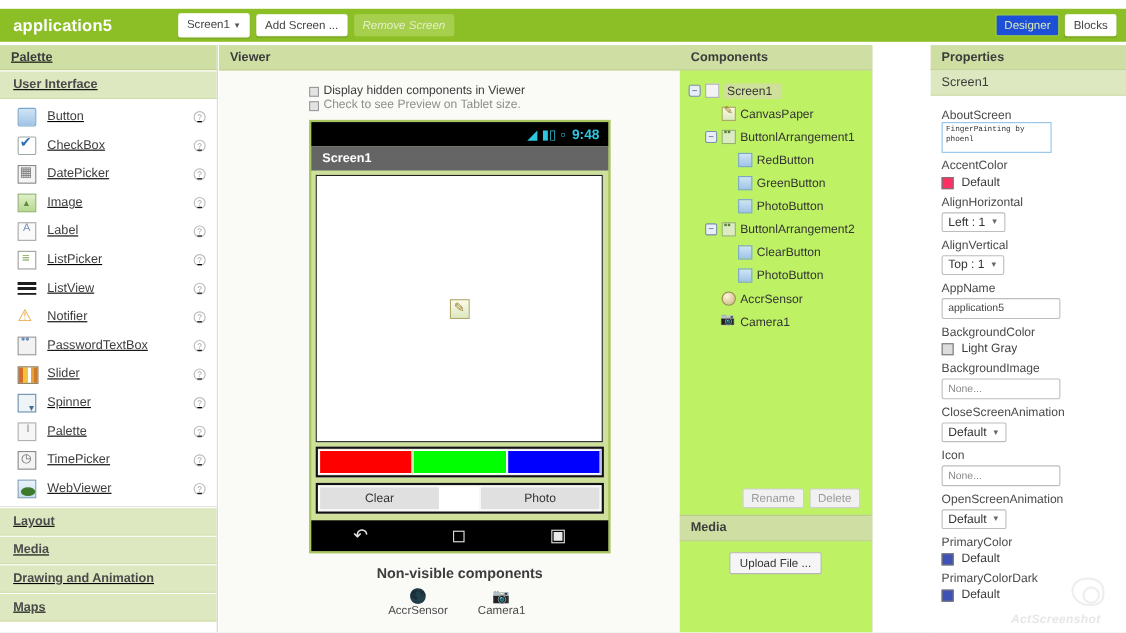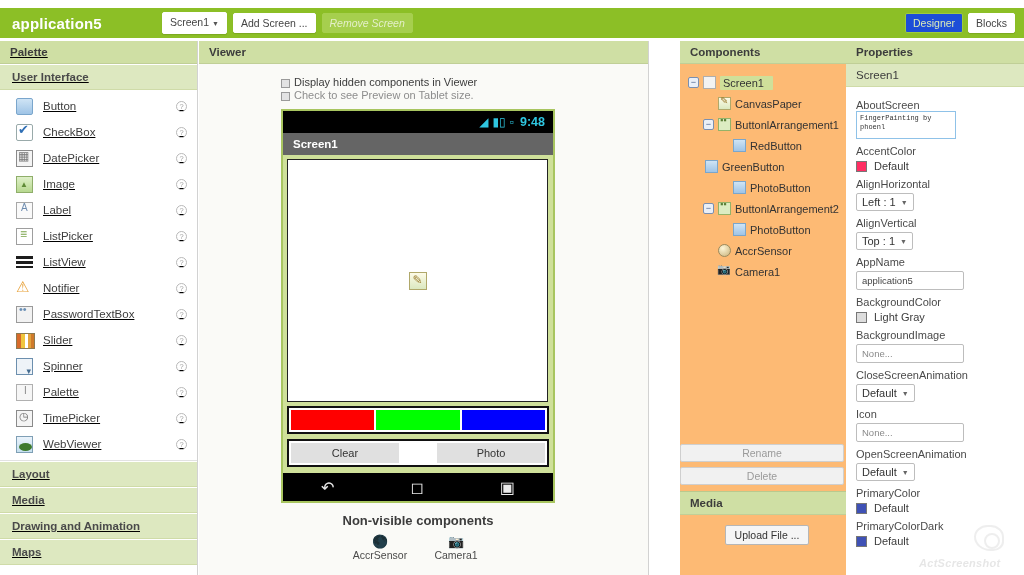--- a/index.html
+++ b/index.html
@@ -144,37 +144,37 @@
     margin-top:6px; height:28px; background:#000; display:flex;
     align-items:center; justify-content:space-around; color:#e9e9e9; font-size:16px;
   }
   .nvc-title { text-align:center; font-size:13px; font-weight:bold; color:#3c3c3c; margin-top:10px; width:274px; }
   .nvc-row { display:flex; justify-content:center; gap:14px; margin-top:6px; width:274px; }
   .nvc-item { text-align:center; width:62px; }
   .nvc-ico { font-size:13px; line-height:15px; }
   .nvc-name { font-size:10.5px; color:#4a4a4a; }
 
   
-  #components { left: 680px; width: 175px; height: 534px; border-right:1px solid #d2d2d2; background:#fdba74; }
+  #components { left: 618px; width: 175px; height: 534px; border-right:1px solid #d2d2d2; background:#bef264; }
   .tree { padding: 8px 0 0 0; height: 380px; overflow:hidden; }
   .tnode { display:flex; align-items:center; height:21px; font-size:11px; color:#333; cursor:pointer; white-space:nowrap; }
   .toggle { width:11px; height:11px; border:1px solid #7a8fb0; border-radius:2px; background:#eaeff7;
             font-size:9px; line-height:9px; text-align:center; color:#45618c; margin-right:4px; flex:0 0 11px; cursor:pointer;}
   .tico { width:13px; height:13px; margin-right:4px; flex:0 0 13px; position:relative; display:inline-block; }
   .tico.screen { background:#f3f3f3; border:1px solid #aeaeae; }
   .tico.canvas { background:linear-gradient(#fdfbe7,#dbe8c0); border:1px solid #b0a86a; }
   .tico.canvas:after{content:"✎";position:absolute;left:1px;top:-3px;font-size:10px;color:#9a7b2e;}
   .tico.btn { background:linear-gradient(#cfe4f5,#9fc4e6); border:1px solid #7aa6cc; }
   .tico.arr { background:#dcecc2; border:1px solid #94b268; }
   .tico.arr:after{content:"▪▪";position:absolute;left:1px;top:-4px;font-size:9px;color:#5a7e36;}
   .tico.sensor { background:radial-gradient(circle at 35% 30%,#fdf6d8,#c9b27a); border-radius:50%; border:1px solid #9a8a5e;}
   .tico.camera { background:transparent; }
   .tico.camera:after{content:"📷";position:absolute;left:-1px;top:-2px;font-size:11px;}
   .tnode.selected .tlabel { background:#cfe09a; padding:1px 9px 1px 3px; border-radius:1px; }
-  .tree-btns { display:flex; justify-content:flex-end; gap:5px; padding:0 10px 6px 0;flex-direction:column; }
+  .tree-btns { display:flex; justify-content:flex-end; gap:5px; padding:0 10px 6px 0; }
   .sm-btn { font-size:10.5px; color:#9a9a9a; background:#f1f1f1; border:1px solid #cfcfcf; border-radius:2px; padding:2px 7px; cursor:pointer; }
   .media-head { background:#cfdfa4; color:#3c3c3c; font-size:11.5px; font-weight:bold; padding:5px 0 5px 10px; border-top:1px solid #b9c98e; border-bottom:1px solid #c0cf97;}
   .media-body { padding:10px 0 0 0; display:flex; justify-content:center; }
   .upload-btn { font-size:10.5px; color:#333; background:#f5f5f5; border:1px solid #b6b6b6; border-radius:2px; padding:3px 9px; cursor:pointer; }
 
   
   #properties { left: 846px; width: 232px; height: 534px; background:#fff; }
   .prop-sel { background:#dde8c0; color:#3c3c3c; font-size:11.5px; padding:5px 0 5px 10px; border-bottom:1px solid #cfdba8; }
   .prop-body { padding: 6px 10px 0 10px; }
   .prop-name { font-size:11px; color:#4a4a4a; margin-top:6px; }
@@ -376,35 +376,39 @@
       </div>
       <div class="tnode" style="padding-left:23px">
         <span class="toggle">−</span>
         <span class="tico arr"></span>
         <span class="tlabel">ButtonlArrangement1</span>
       </div>
       <div class="tnode" style="padding-left:53px">
         <span class="tico btn"></span>
         <span class="tlabel">RedButton</span>
       </div>
-      <div class="tnode" style="padding-left:25px">
+      <div class="tnode" style="padding-left:53px">
         <span class="tico btn"></span>
         <span class="tlabel">GreenButton</span>
       </div>
       <div class="tnode" style="padding-left:53px">
         <span class="tico btn"></span>
         <span class="tlabel">PhotoButton</span>
       </div>
       <div class="tnode" style="padding-left:23px">
         <span class="toggle">−</span>
         <span class="tico arr"></span>
         <span class="tlabel">ButtonlArrangement2</span>
       </div>
       <div class="tnode" style="padding-left:53px">
         <span class="tico btn"></span>
+        <span class="tlabel">ClearButton</span>
+      </div>
+      <div class="tnode" style="padding-left:53px">
+        <span class="tico btn"></span>
         <span class="tlabel">PhotoButton</span>
       </div>
       <div class="tnode" style="padding-left:38px">
         <span class="tico sensor"></span>
         <span class="tlabel">AccrSensor</span>
       </div>
       <div class="tnode" style="padding-left:38px">
         <span class="tico camera"></span>
         <span class="tlabel">Camera1</span>
       </div>

